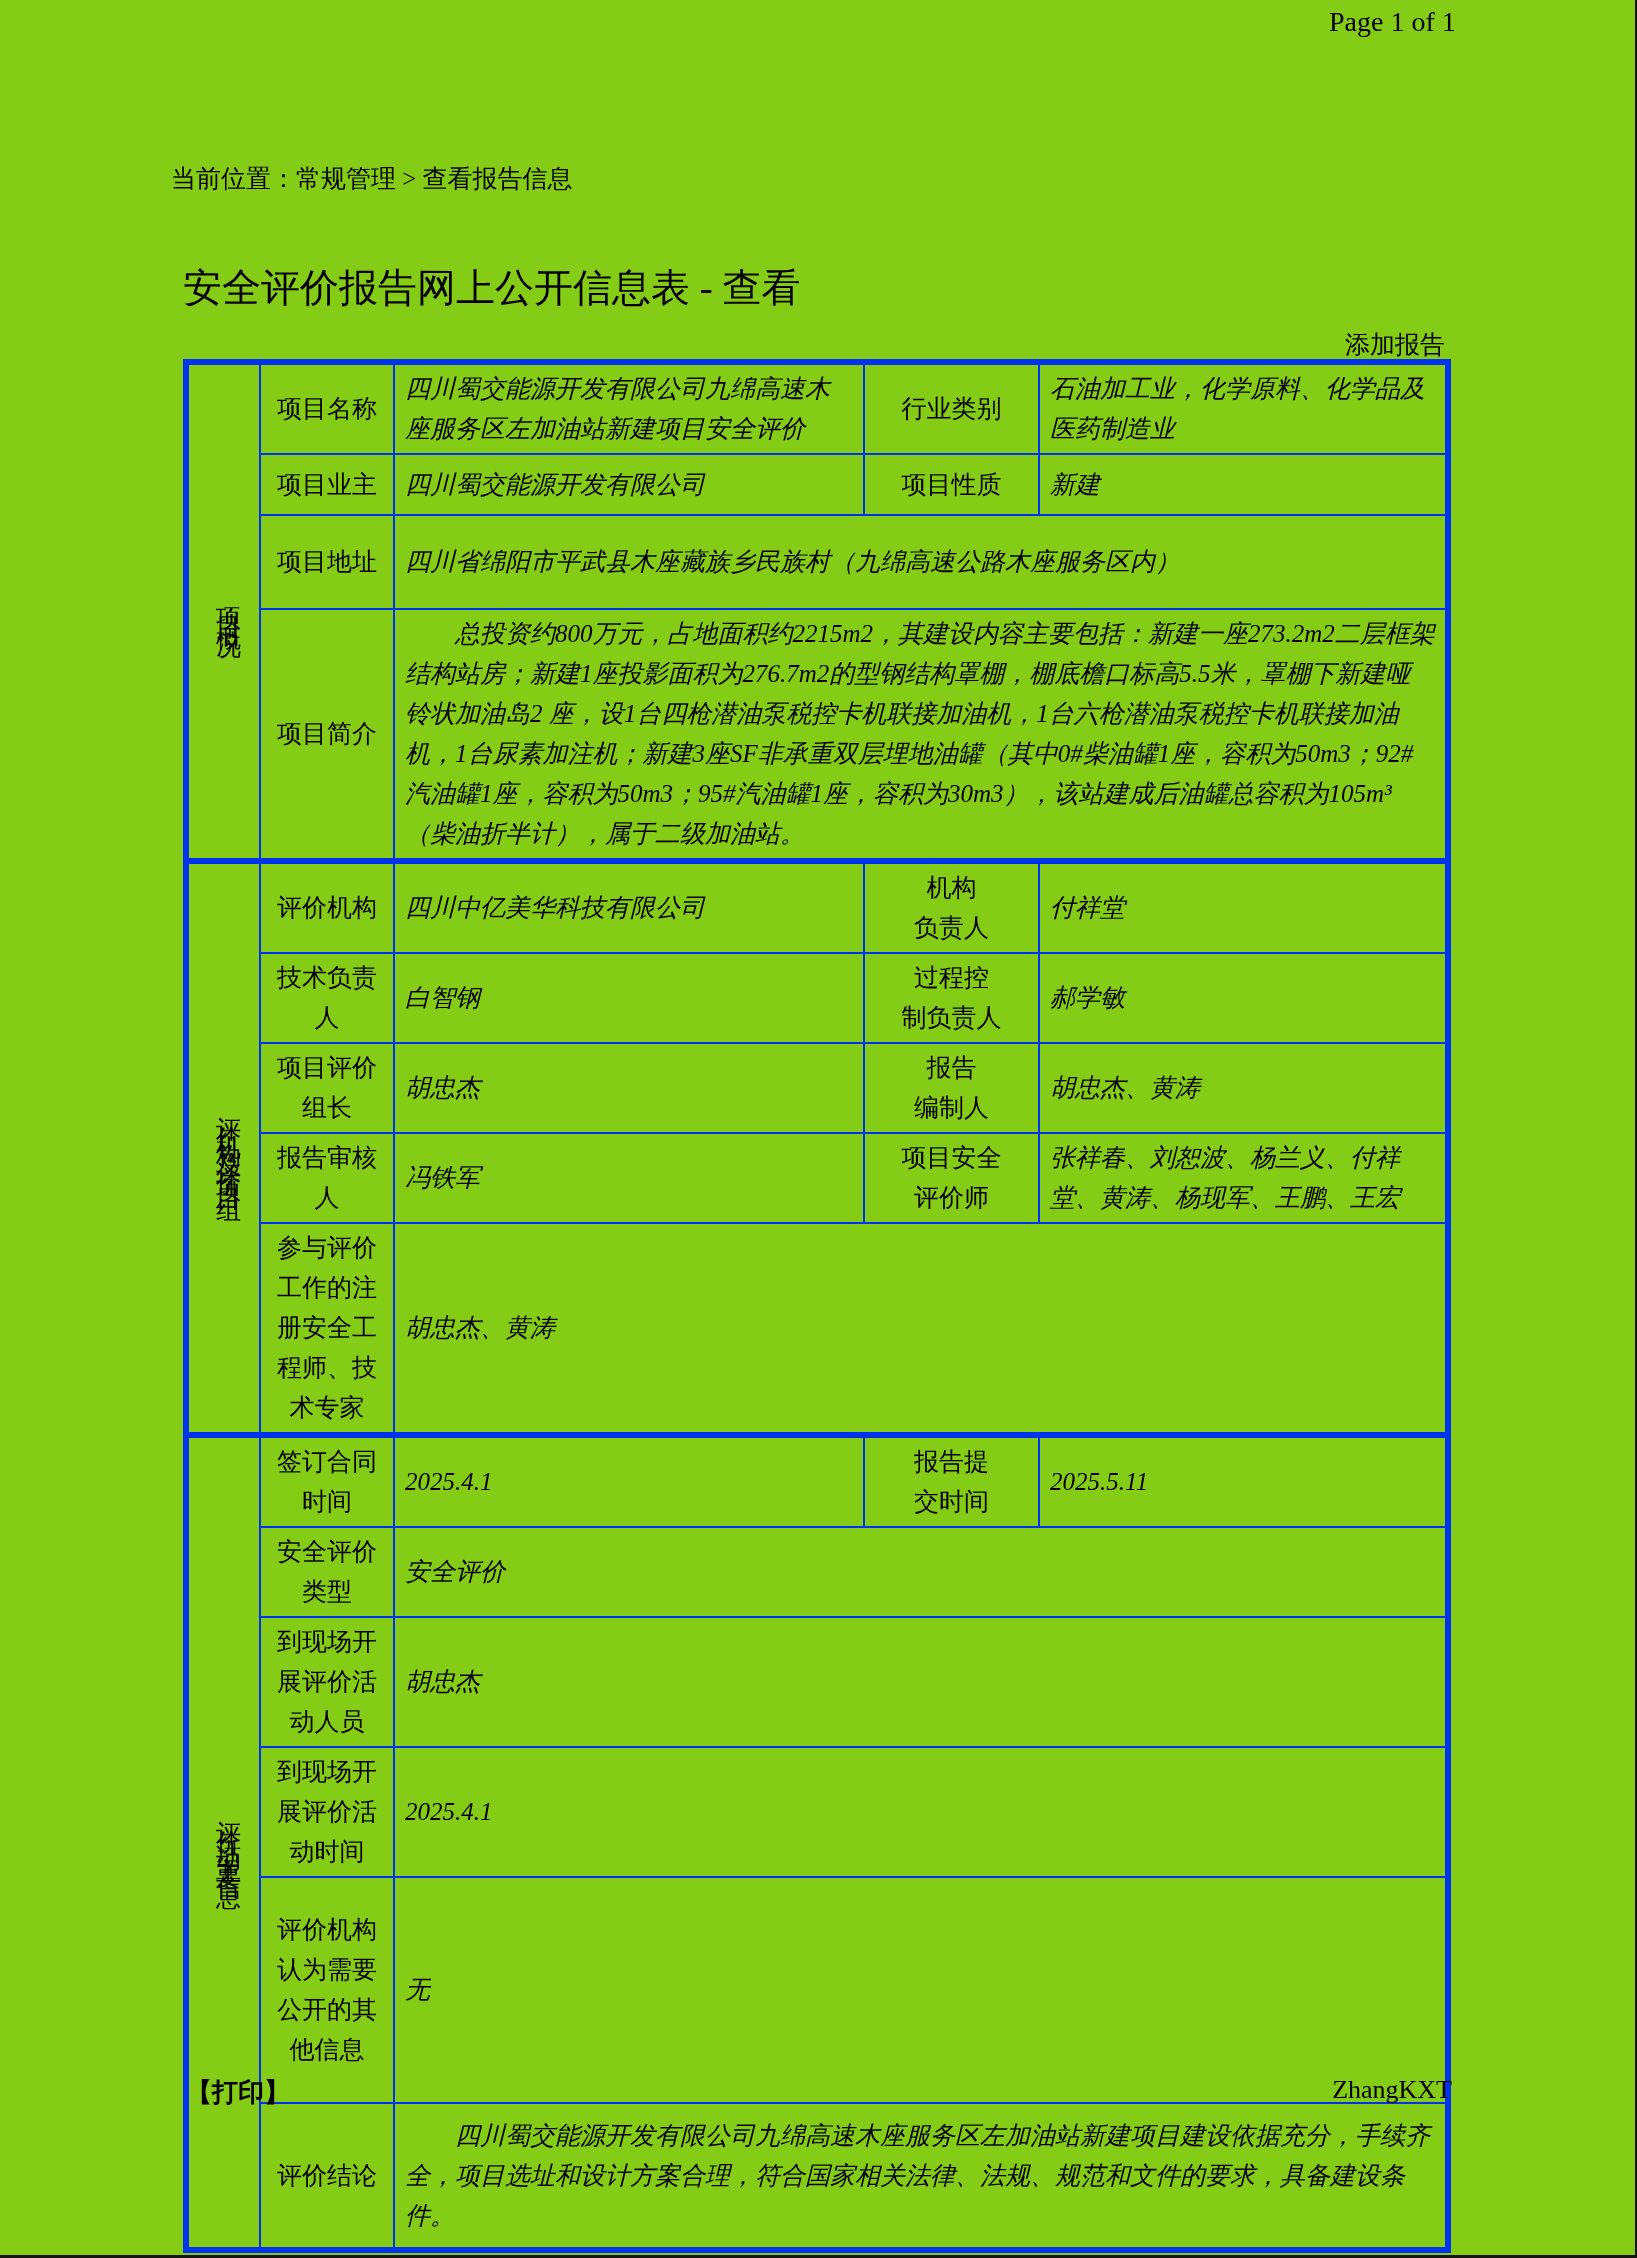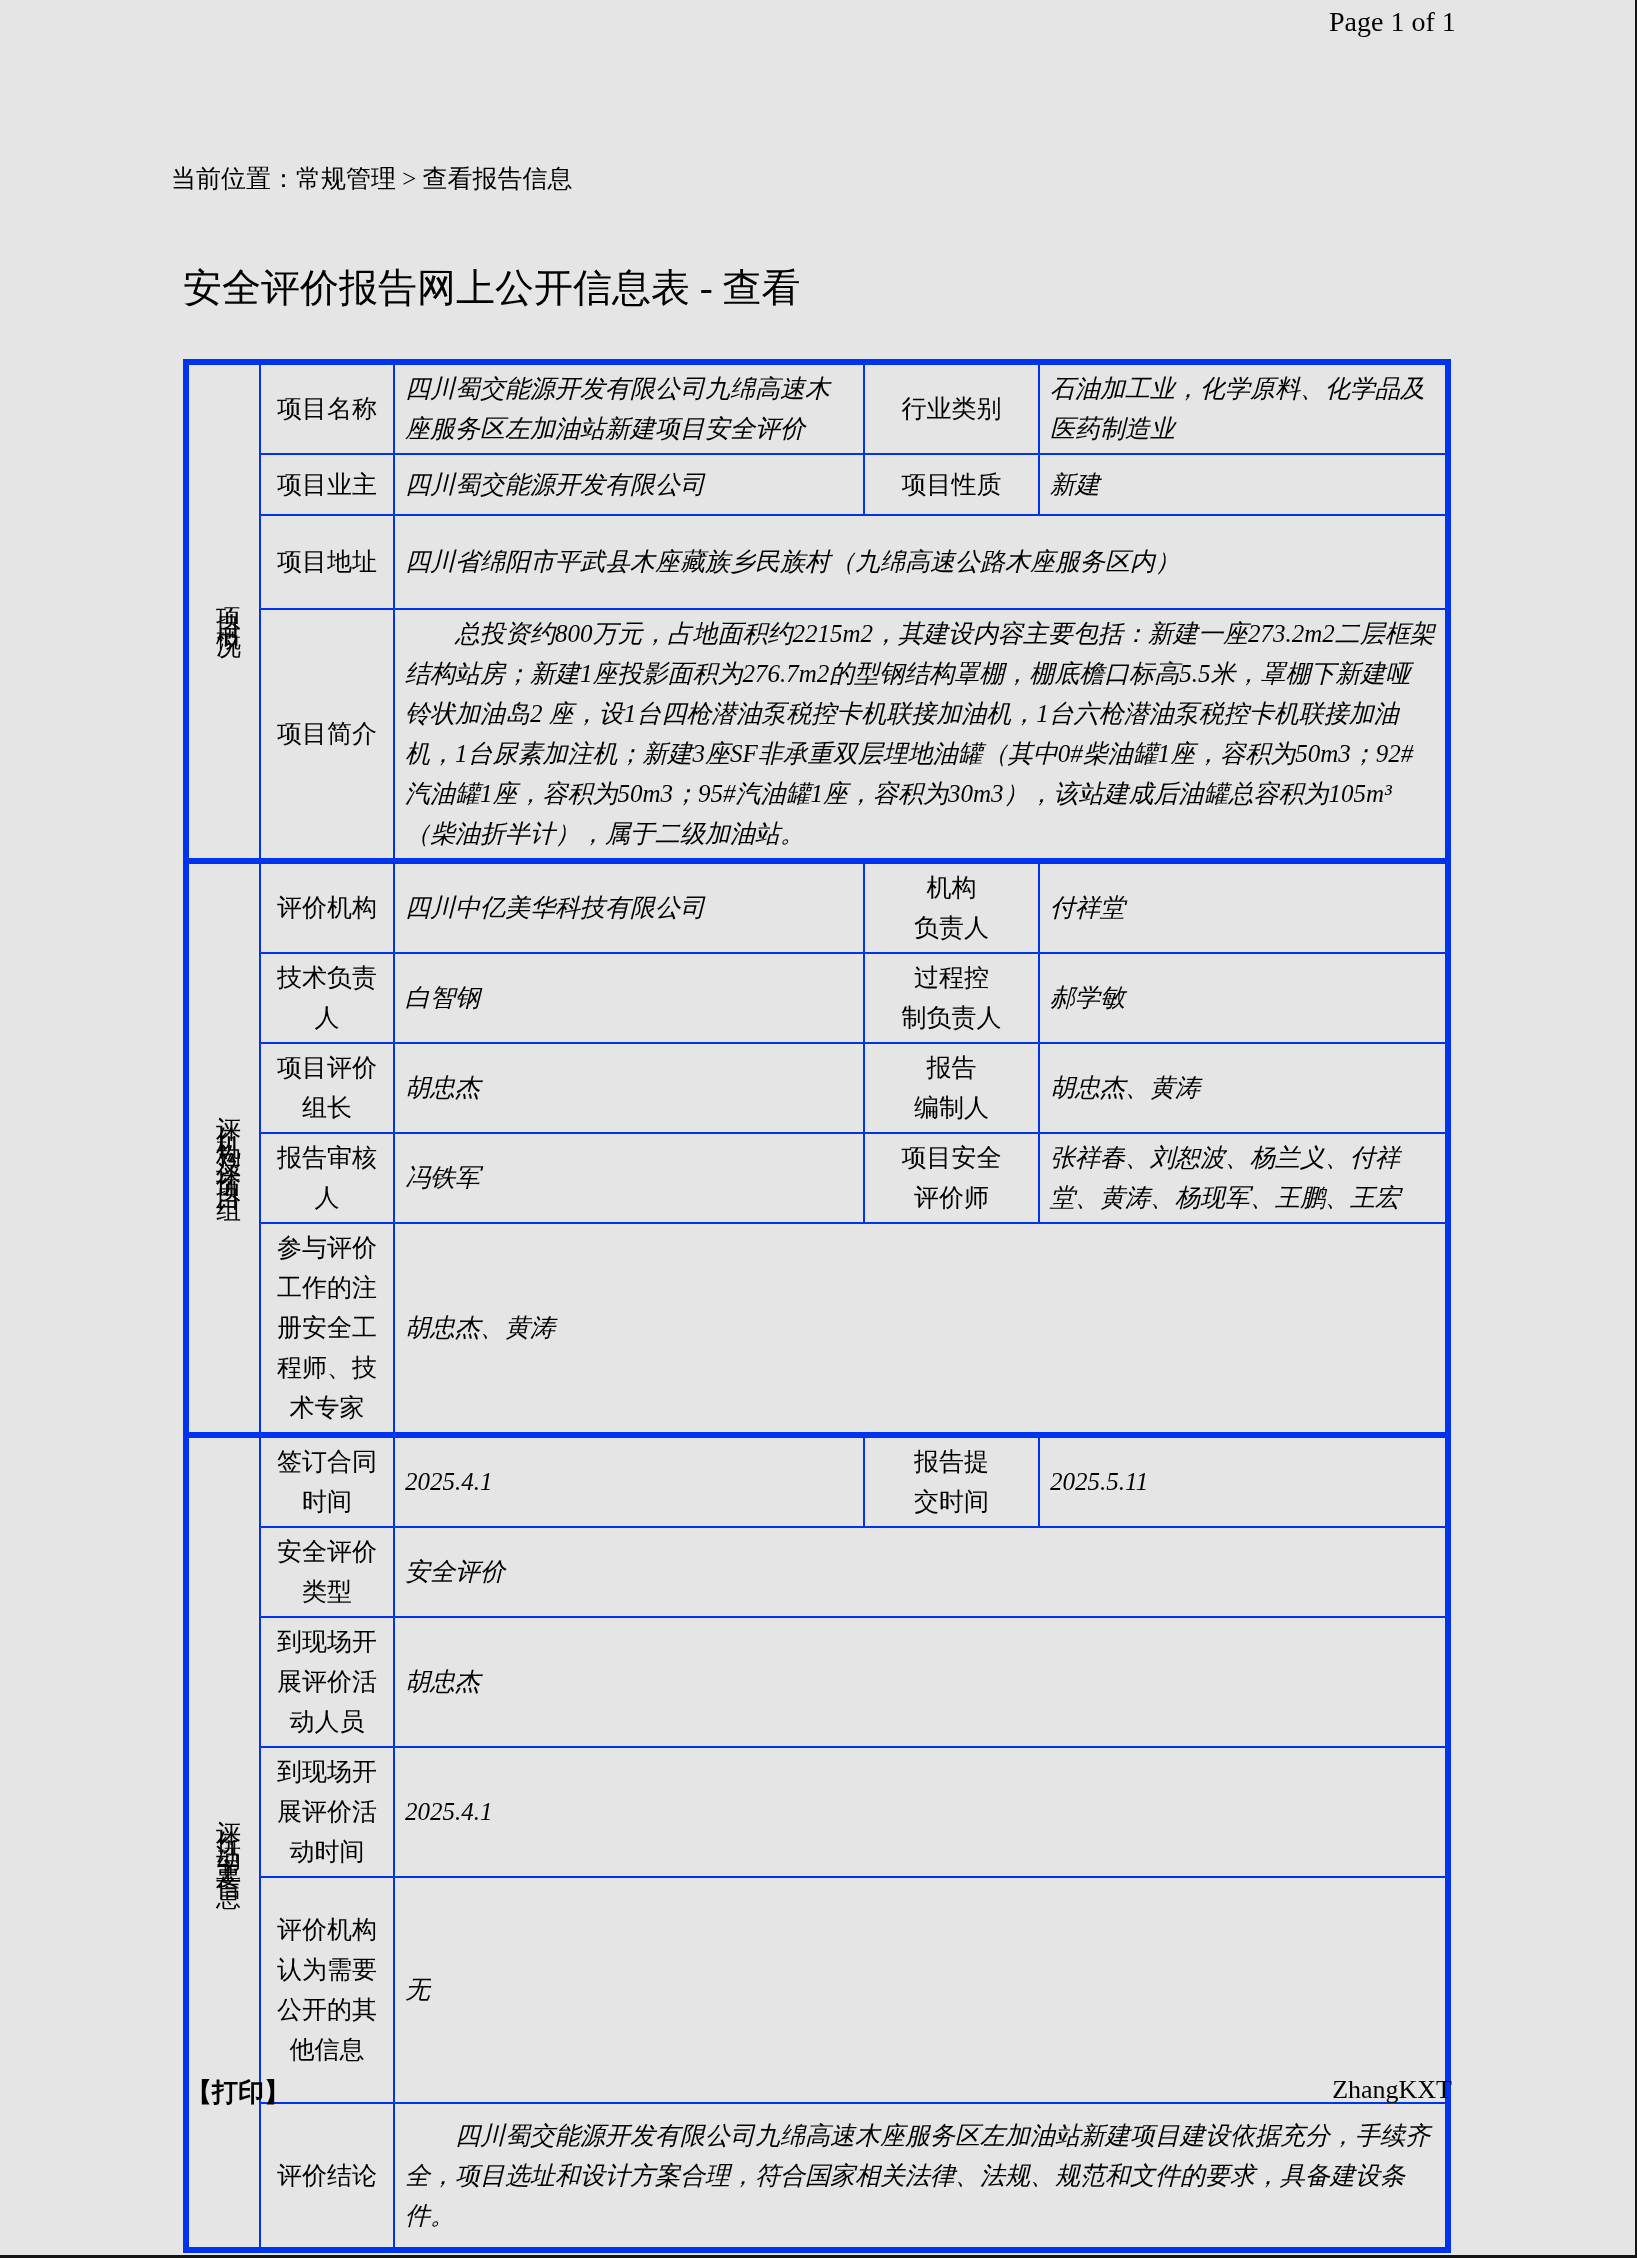--- a/index.html
+++ b/index.html
@@ -1,18 +1,18 @@
 <!DOCTYPE html>
 <html><head>
 <meta charset="utf-8">
 <style>
   :root{ --blue:#0033EE; --ink:#000; }
   html,body{ margin:0; padding:0; background:#fff; }
   .page{
-    position:relative; width:1638px; height:2258px; background:#e5e5e5;
+    position:relative; width:1638px; height:2258px; background:#84cc16;
     font-family:"Liberation Serif","DejaVu Serif",serif; color:var(--ink);
     overflow:hidden;
   }
   .edge-right{ position:absolute; top:0; right:0; width:3px; height:100%; background:#151515; }
   .edge-bottom{ position:absolute; left:0; bottom:0; width:100%; height:3px; background:#151515; }
 
   .page-indicator{ position:absolute; top:6px; left:1329px; font-size:28px; }
   .breadcrumb{ position:absolute; top:162px; left:171px; font-size:25px; }
   .title{ position:absolute; top:261px; left:183px; width:1262px; font-size:39px; white-space:nowrap; }
   .add-report{ position:absolute; top:328px; left:183px; width:1262px; text-align:right; font-size:25px; cursor:pointer; }
@@ -43,20 +43,21 @@
   .footer-user{ position:absolute; top:2075px; left:183px; width:1269px; text-align:right; font-size:26px; }
 </style>
 </head>
 <body>
 
 <div class="page">
 
   <div class="page-indicator">Page 1 of 1</div>
   <div class="breadcrumb">当前位置：常规管理 &gt; 查看报告信息</div>
   <div class="title">安全评价报告网上公开信息表 - 查看</div>
+  <div class="add-report">添加报告</div>
 
   <table class="report">
     <colgroup>
       <col style="width:74px">
         <col style="width:134px">
         <col style="width:470px">
         <col style="width:175px">
         <col style="width:409px">
     </colgroup>
 

